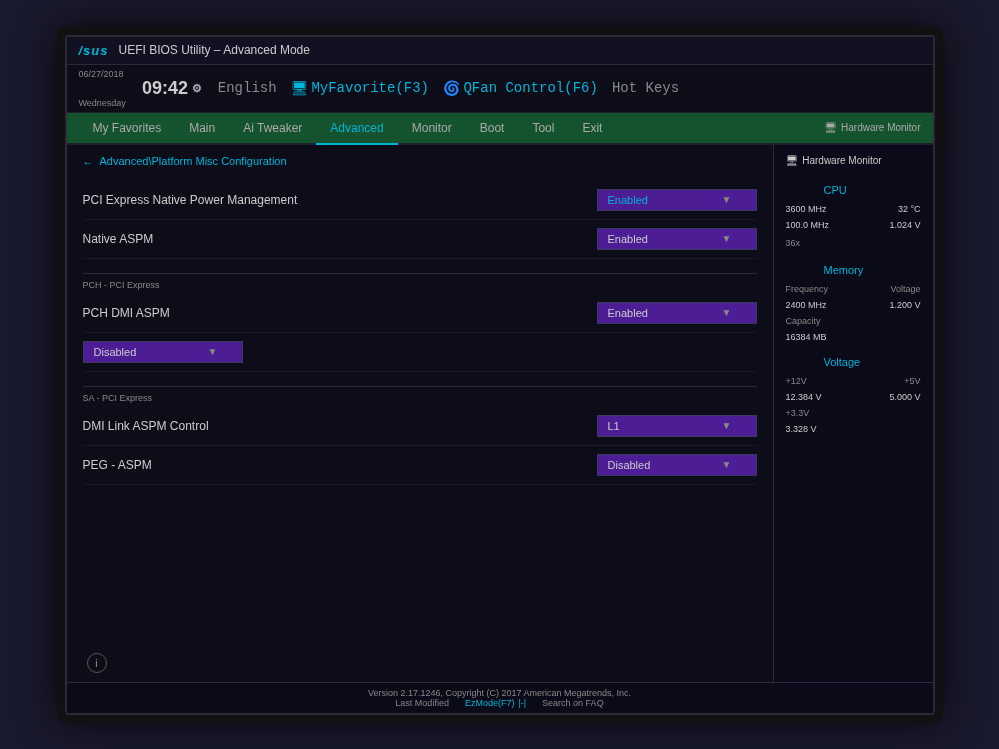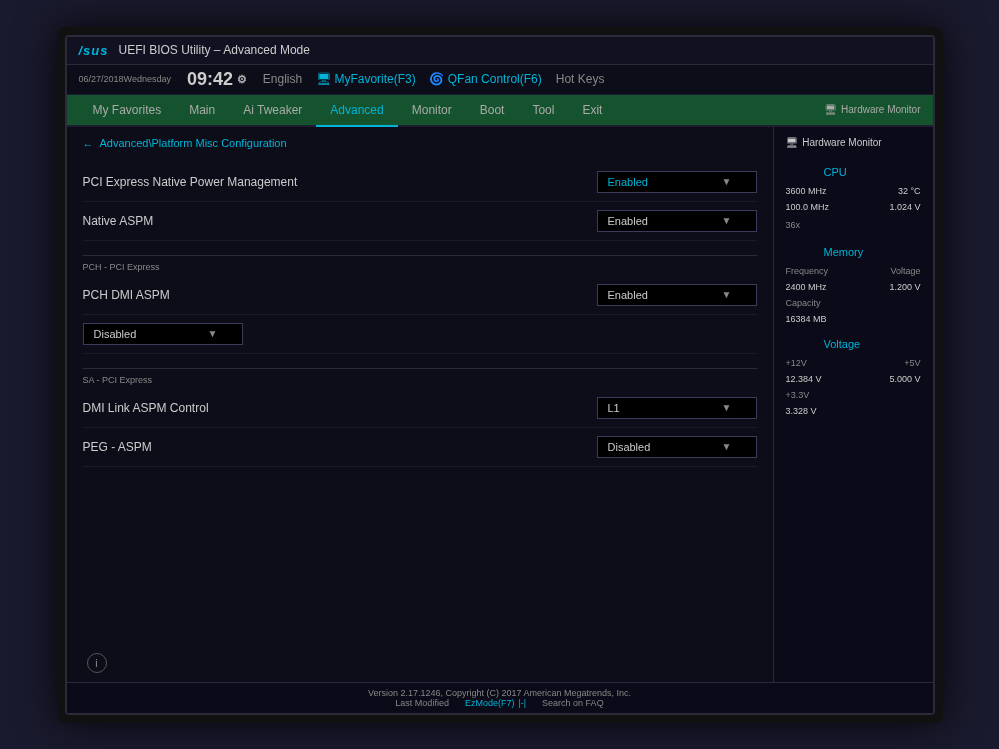--- a/index.html
+++ b/index.html
@@ -47,44 +47,46 @@
     .info-bar {
       background: #0d0d1a;
       padding: 4px 12px;
       display: flex;
       align-items: center;
       gap: 16px;
       border-bottom: 1px solid #1e1e30;
     }
     .datetime {
       display: flex;
-      flex-direction: row;
-      color: #888;
-      font-size: 9px;
+      flex-direction: column;
+      color: #888;
+      font-size: 9px;
+      gap: 19px;
     }
     .clock {
       color: #cccccc;
       font-size: 18px;
       font-weight: bold;
       display: flex;
       align-items: center;
       gap: 4px;
     }
     .clock-icon { color: #aaa; font-size: 11px; }
     .info-links {
       display: flex;
       gap: 14px;
       flex: 1;
     }
     .info-link {
       color: #888;
-      font-size: 12px;
+      font-size: 14px;
       display: flex;
       align-items: center;
       gap: 3px;
+      font-family: Liberation Mono, monospace;
     }
     .info-link span { color: #00b4d8; }
     
     .nav-bar {
       background: #14532d;
       padding: 0 12px;
       display: flex;
       align-items: center;
       border-bottom: 2px solid #1e1e30;
     }
@@ -146,21 +148,21 @@
       color: #cccccc;
       font-size: 12px;
       flex: 1;
     }
     .setting-control {
       display: flex;
       align-items: center;
       gap: 6px;
     }
     .dropdown {
-      background: #000000;
+      background: #4c1d95;
       border: 1px solid #3a3a5a;
       color: #cccccc;
       font-size: 11px;
       padding: 4px 24px 4px 10px;
       min-width: 160px;
       position: relative;
       display: flex;
       align-items: center;
       justify-content: space-between;
     }

